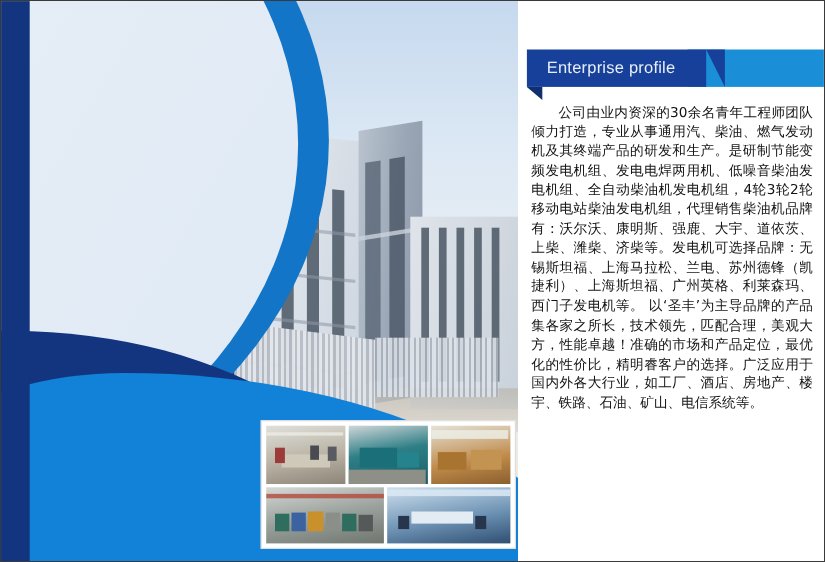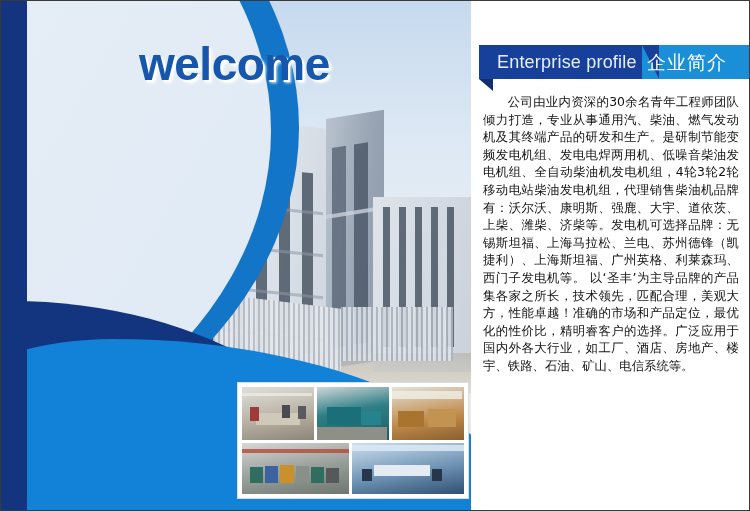--- a/index.html
+++ b/index.html
@@ -168,21 +168,21 @@
     background:#1a8fd8;
   }
   .banner-light:before{
     content:"";position:absolute;left:0;top:0;width:0;height:0;
     border-style:solid;border-width:34px 0 0 20px;
     border-color:transparent transparent transparent #ffffff;
     opacity:0;
   }
   .banner-en{
     position:absolute;left:18px;top:0;height:32px;line-height:34px;
-    font-size:18px;color:#e8eef8;letter-spacing:.2px;z-index:3;
+    font-size:15px;color:#e8eef8;letter-spacing:.2px;z-index:3;
   }
   .banner-cn{
     position:absolute;right:22px;top:0;height:34px;line-height:34px;
     font-size:19px;color:#ffffff;letter-spacing:1px;z-index:3;
     font-family:"DejaVu Sans",sans-serif;
   }
   .body-text{
     position:absolute;left:12px;top:92px;width:256px;
     font-size:12.4px;line-height:17.6px;color:#121212;
     font-family:"DejaVu Sans",sans-serif;
@@ -248,21 +248,20 @@
     </div>
 
     <div class="arc-dark"></div>
     <div class="arc-light"></div>
     <div class="arc-sheen"></div>
 
     <div class="sweep-dark"></div>
     <div class="sweep-light"></div>
     <div class="left-edge"></div>
 
-    <div class="welcome">welcome</div>
 
     <div class="strip">
       <div class="strip-row r1">
         <div class="ph ph-meeting">
           <i style="left:14px;top:26px;width:44px;height:12px;background:#cfc9ba;"></i>
           <i style="left:8px;top:20px;width:9px;height:14px;background:#9d3b3b;"></i>
           <i style="left:40px;top:18px;width:8px;height:13px;background:#4a4a52;"></i>
           <i style="left:56px;top:19px;width:8px;height:13px;background:#5a5a62;"></i>
           <i style="left:0;top:6px;width:70px;height:3px;background:#f0f0ea;opacity:.7;"></i>
         </div>
@@ -297,21 +296,20 @@
     </div>
   </div>
 
   <div class="panel">
 
     <div class="banner">
       <div class="banner-light"></div>
       <div class="banner-dark"></div>
       <div class="banner-tail"></div>
       <div class="banner-en">Enterprise profile</div>
-      <div class="banner-cn">企业简介</div>
     </div>
 
     <div class="body-text">
       <p>公司由业内资深的30余名青年工程师团队倾力打造，专业从事通用汽、柴油、燃气发动机及其终端产品的研发和生产。是研制节能变频发电机组、发电电焊两用机、低噪音柴油发电机组、全自动柴油机发电机组，4轮3轮2轮移动电站柴油发电机组，代理销售柴油机品牌有：沃尔沃、康明斯、强鹿、大宇、道依茨、上柴、潍柴、济柴等。发电机可选择品牌：无锡斯坦福、上海马拉松、兰电、苏州德锋（凯捷利）、上海斯坦福、广州英格、利莱森玛、西门子发电机等。 以‘圣丰’为主导品牌的产品集各家之所长，技术领先，匹配合理，美观大方，性能卓越！准确的市场和产品定位，最优化的性价比，精明睿客户的选择。广泛应用于国内外各大行业，如工厂、酒店、房地产、楼宇、铁路、石油、矿山、电信系统等。</p>
     </div>
 
   </div>
 
 </div>
 

